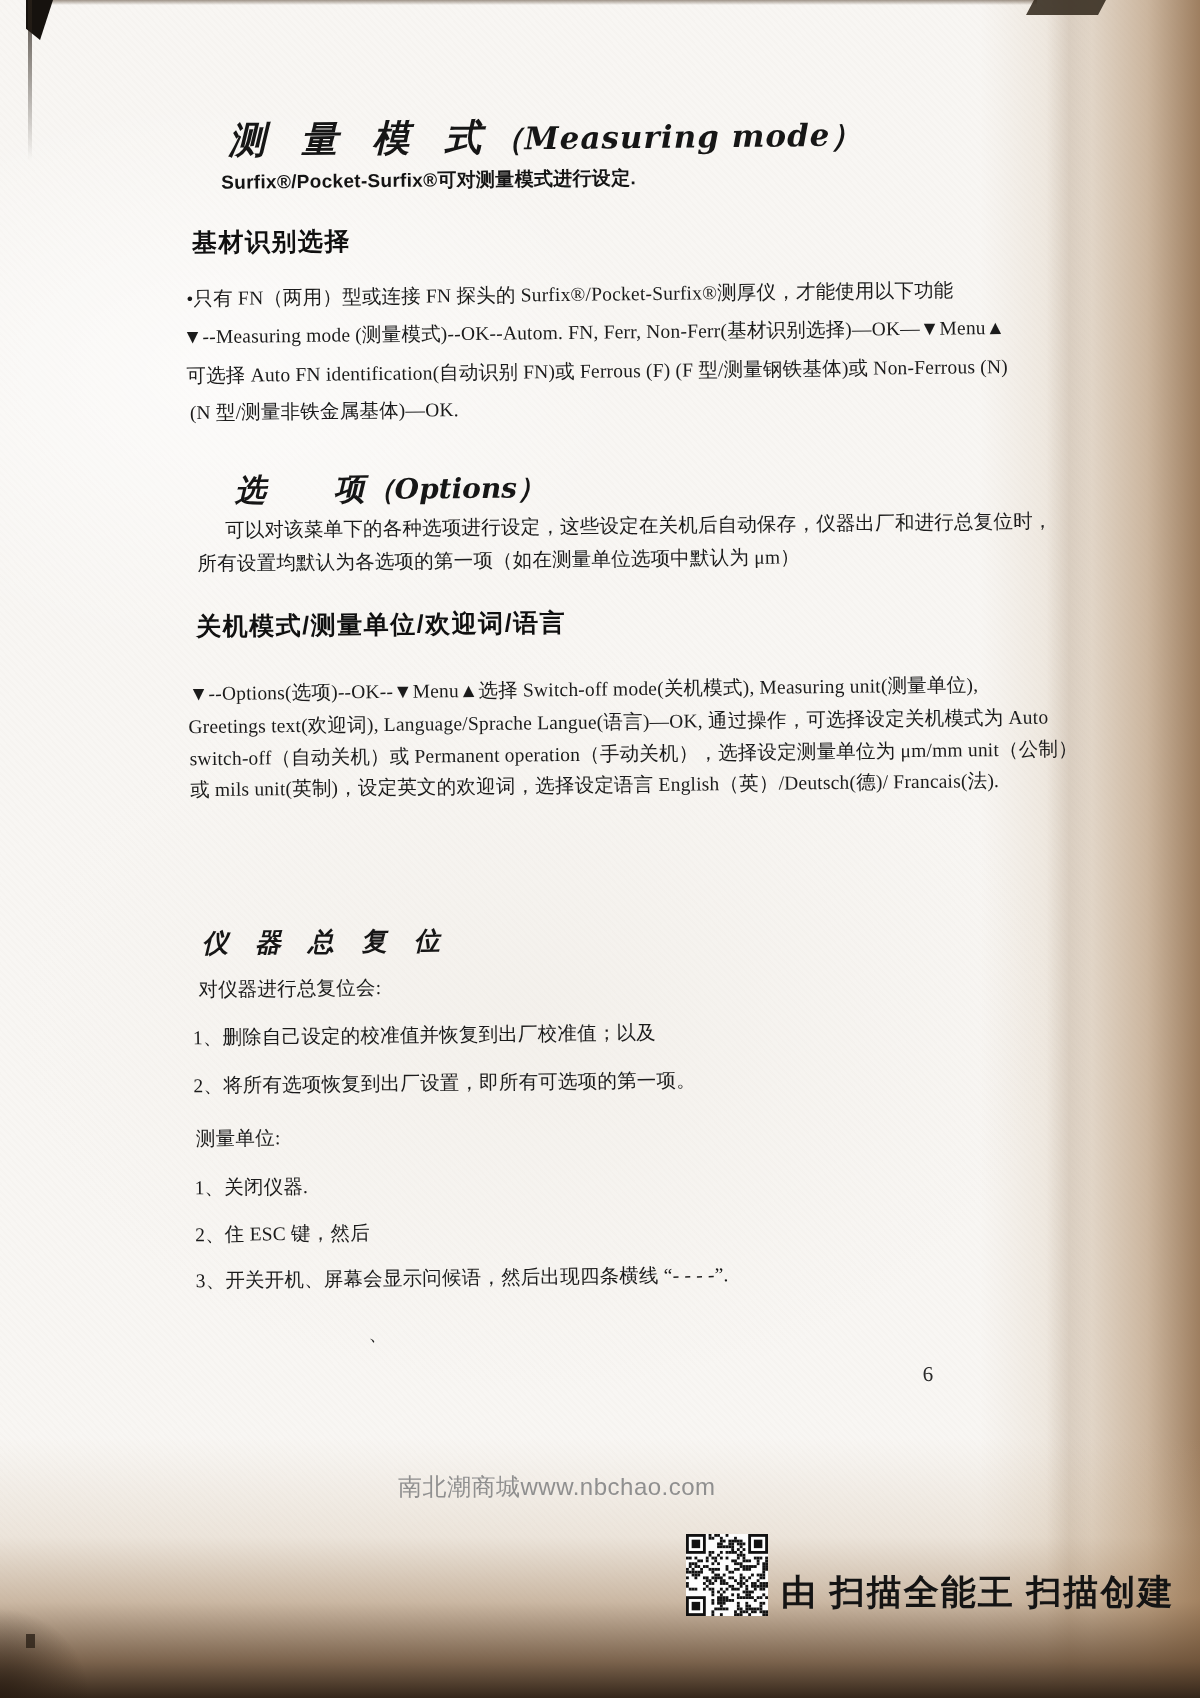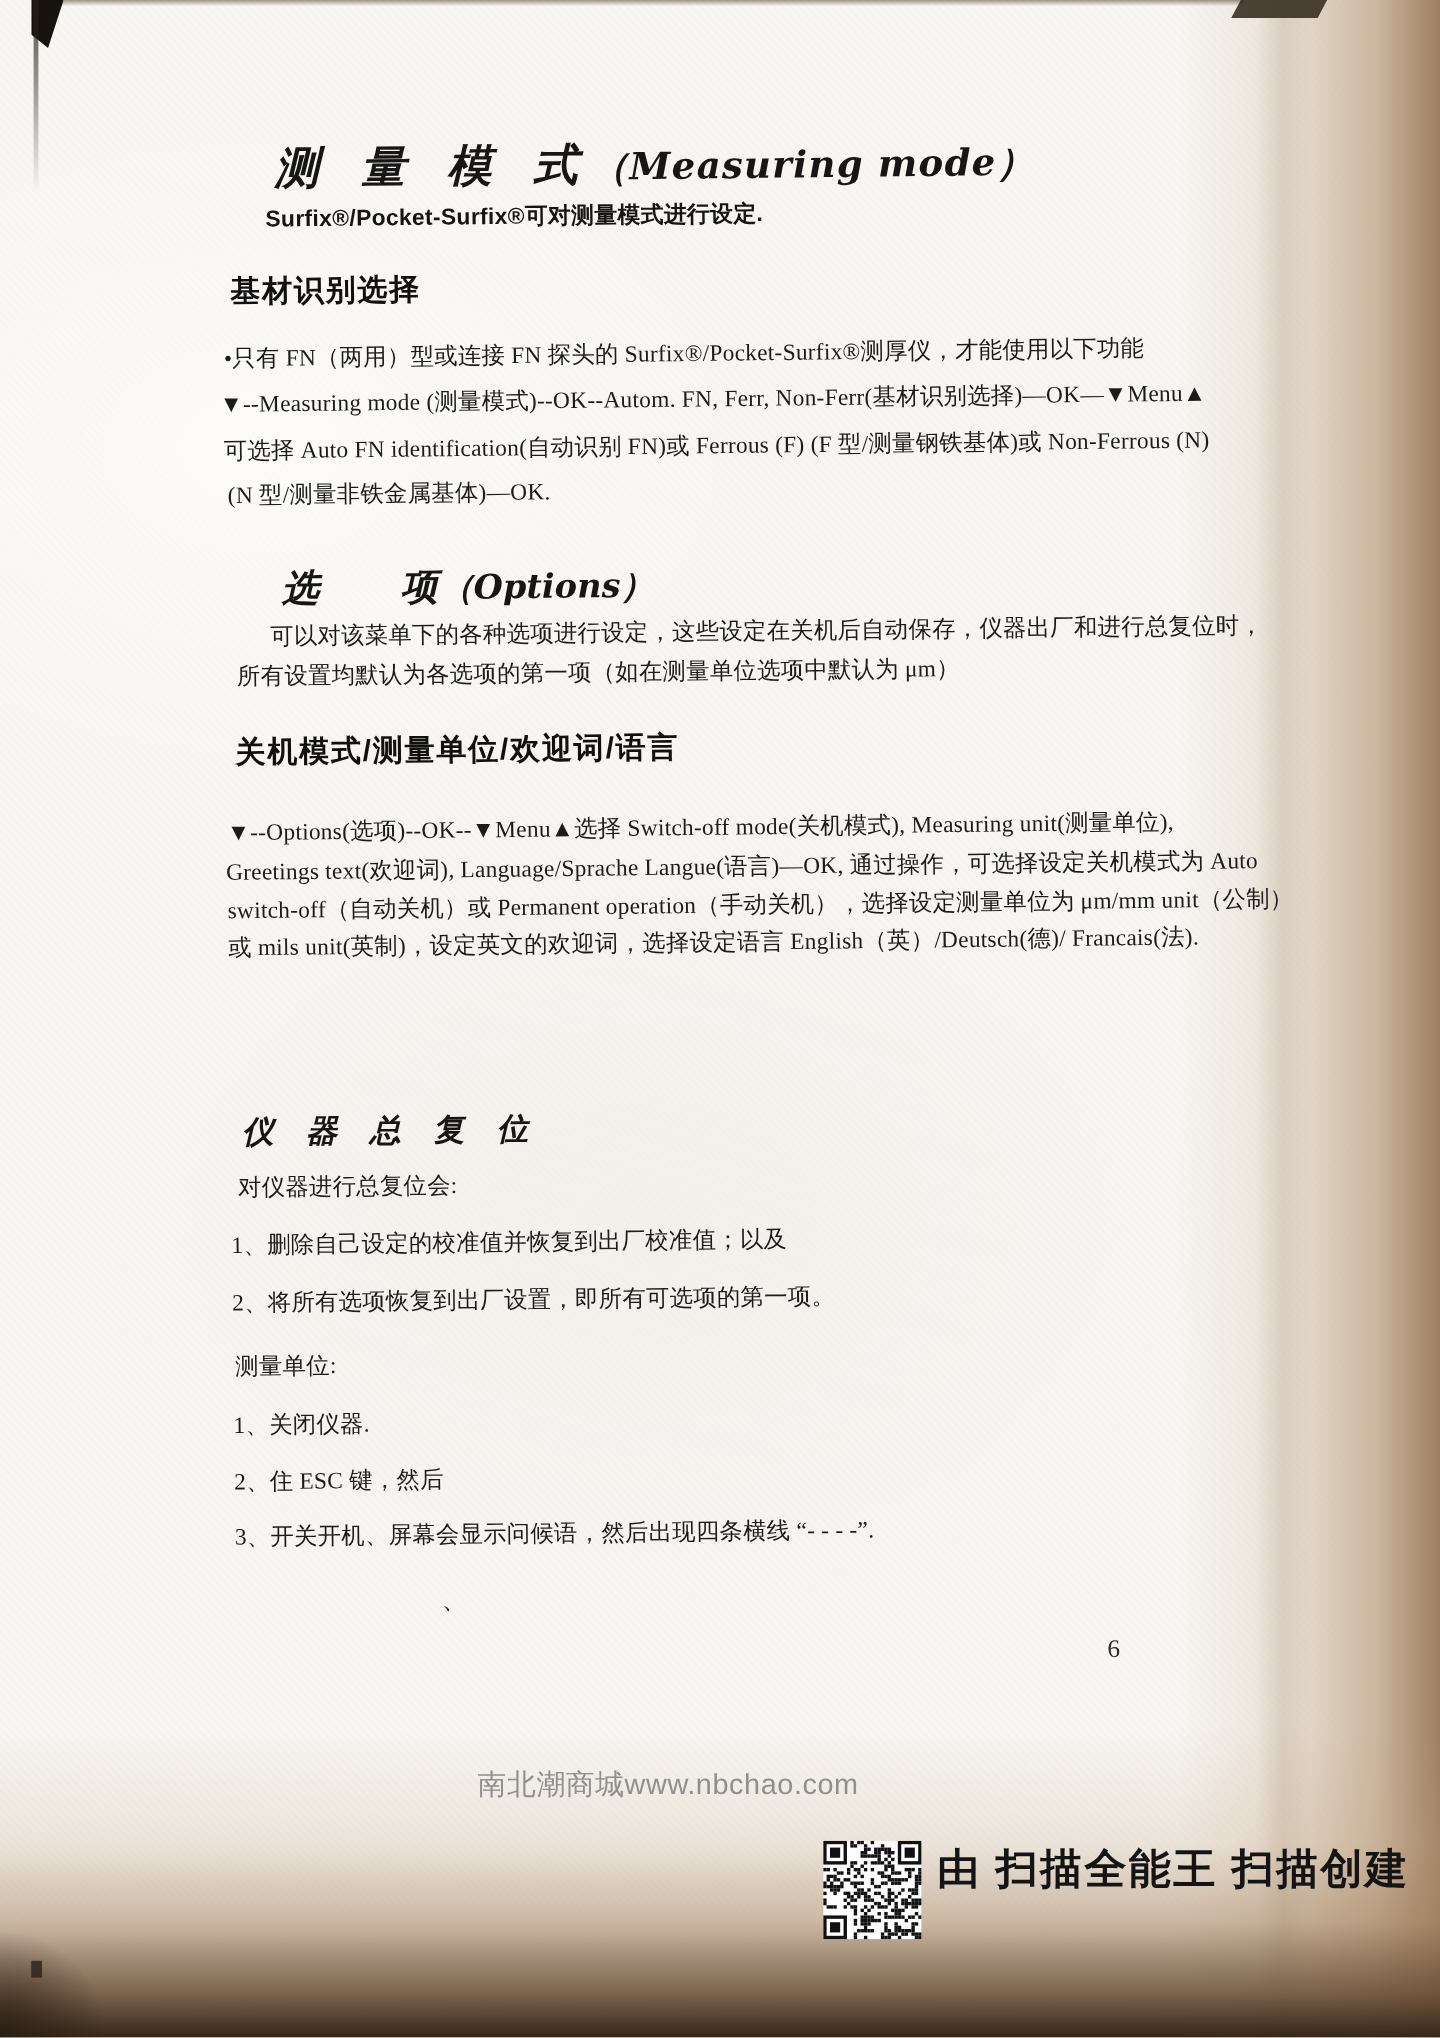--- a/index.html
+++ b/index.html
@@ -47,21 +47,21 @@
   .t3{font-size:26px;letter-spacing:9px;}
   .subtitle{font-size:19px;font-weight:700;color:#141414;letter-spacing:0.3px;}
   .heading{font-size:25px;font-weight:700;color:#101010;letter-spacing:1.5px;}
   .body-line{font-size:19.5px;font-family:"Liberation Serif","DejaVu Serif",serif;color:#1b1b1b;letter-spacing:0.2px;}
   .page-num{font-size:21px;font-family:"Liberation Serif",serif;color:#2a2a2a;}
   .stray{font-size:20px;color:#222;}
 
   
   .site-footer{position:absolute;left:398px;top:1452px;font-size:24px;color:#8f8f8f;
     letter-spacing:0.5px;font-family:"Liberation Sans",sans-serif;margin-top:19px;}
-  .scanbar{position:absolute;left:686px;top:1534px;display:flex;align-items:flex-start;gap:13px;}
+  .scanbar{position:absolute;left:686px;top:1534px;display:flex;align-items:flex-end;gap:13px;}
   .scanbar .txt{font-size:35px;font-weight:600;color:#141414;letter-spacing:2px;
     font-family:"Liberation Sans","DejaVu Sans",sans-serif;}
   .qr{width:82px;height:82px;display:block;}
 </style>
 </head>
 <body>
 
 <div class="grain"></div>
 
 <div class="edge-right"></div>

